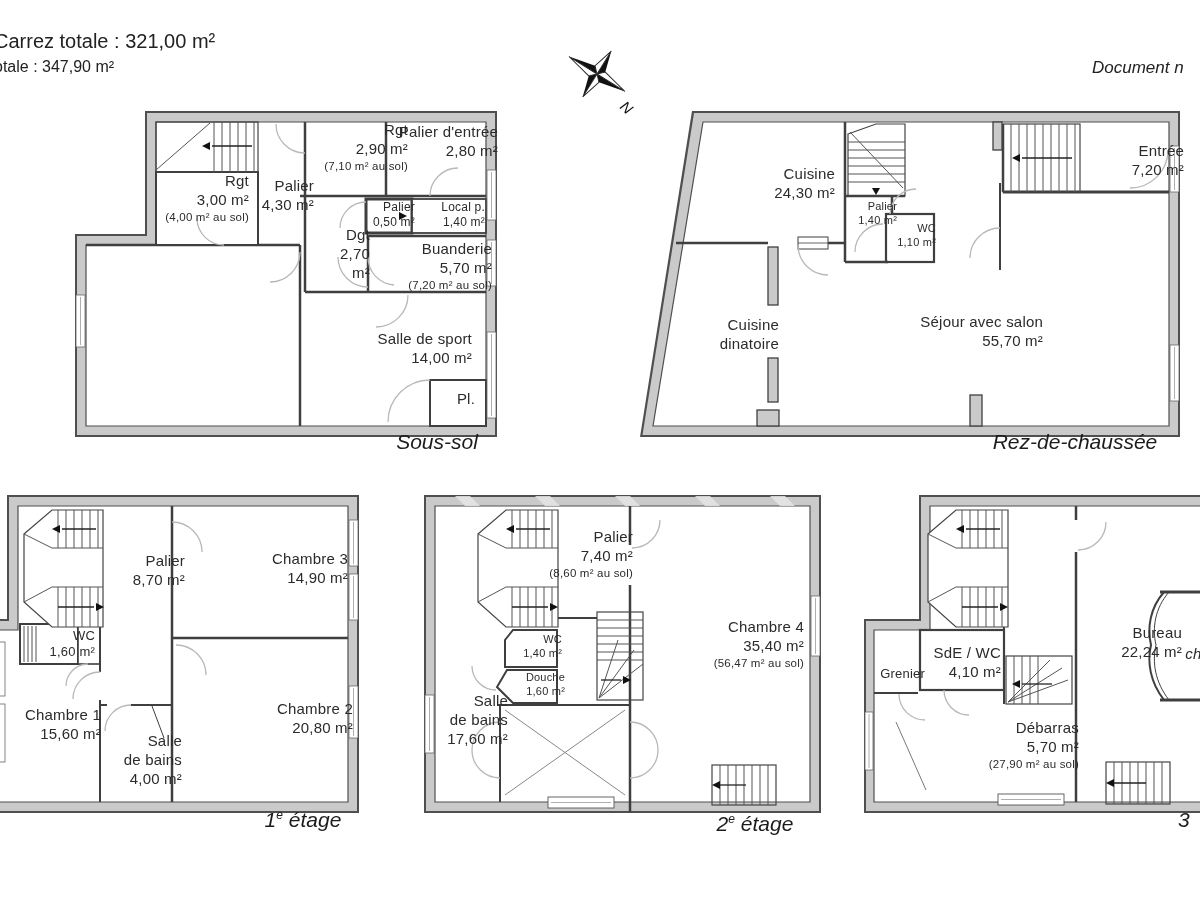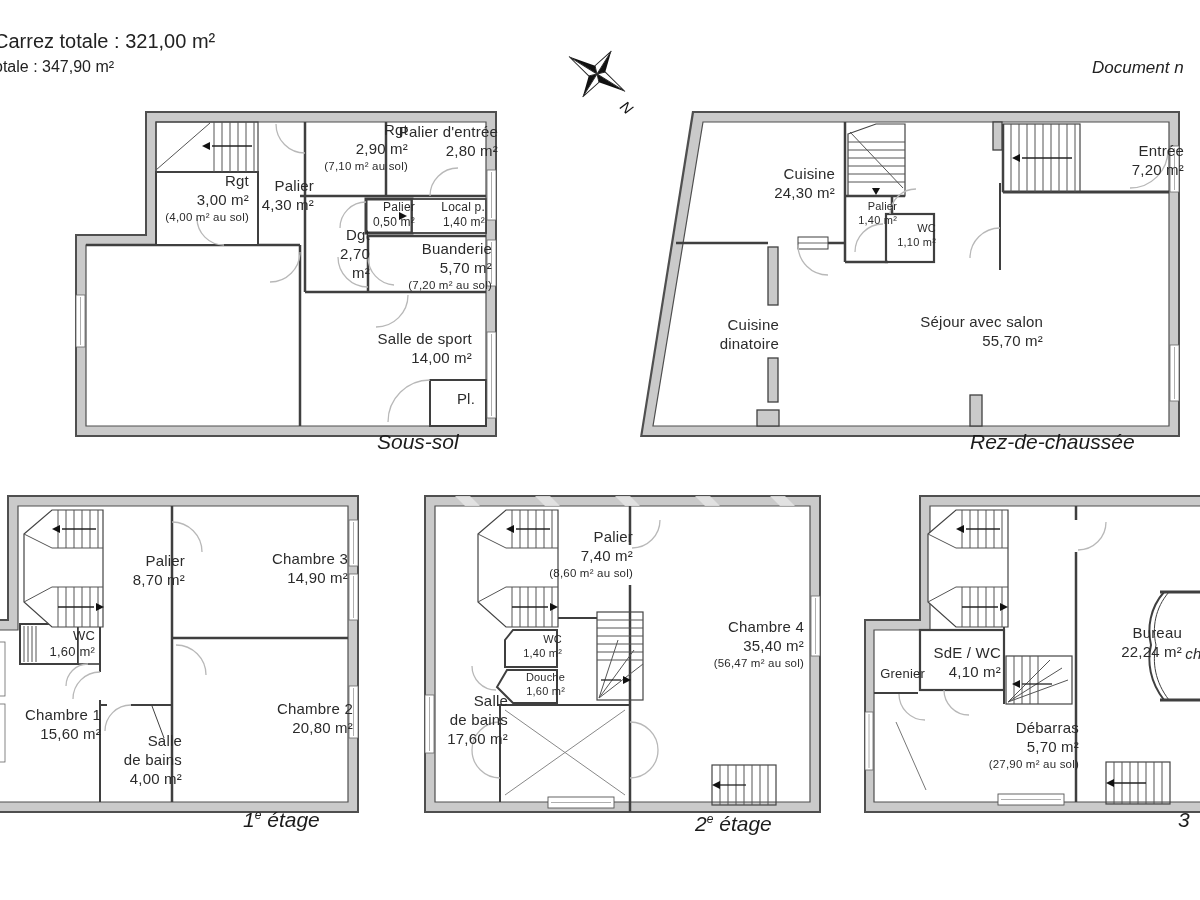--- a/index.html
+++ b/index.html
@@ -6,21 +6,21 @@
   #canvas{position:relative;width:1200px;height:900px;overflow:hidden;background:#fff;
           font-family:"Liberation Sans",sans-serif;color:#2b2b2b;}
   #plansvg{position:absolute;left:0;top:0;z-index:1;}
   .rl{position:absolute;z-index:2;text-align:right;font-size:15px;line-height:1.25;letter-spacing:.2px;color:#2b2b2b;}
   .rl span{display:block;}
   .rl .rs{font-size:11.5px;line-height:1.3;}
   .rl.sm{font-size:12px;}
   .rl.xs{font-size:11px;}
   .rl.md{font-size:13px;}
   .rl.it{font-style:italic;}
-  .floor-label{position:absolute;z-index:2;font-style:italic;font-size:21px;color:#1c1c1c;text-align:left;white-space:nowrap;}
+  .floor-label{position:absolute;z-index:2;font-style:italic;font-size:21px;color:#1c1c1c;text-align:center;white-space:nowrap;}
   .floor-label span{display:inline;}
   .floor-label .sup{font-size:12px;vertical-align:super;}
   .hdr{position:absolute;z-index:2;white-space:nowrap;color:#222;}
   #hdr-carrez{left:-6px;top:30px;font-size:20px;}
   #hdr-total{left:-6px;top:58px;font-size:16px;}
   #doc-note{left:1092px;top:34px;font-size:17px;font-style:italic;margin-top:24px;}
 </style>
 </head>
 <body>
 

